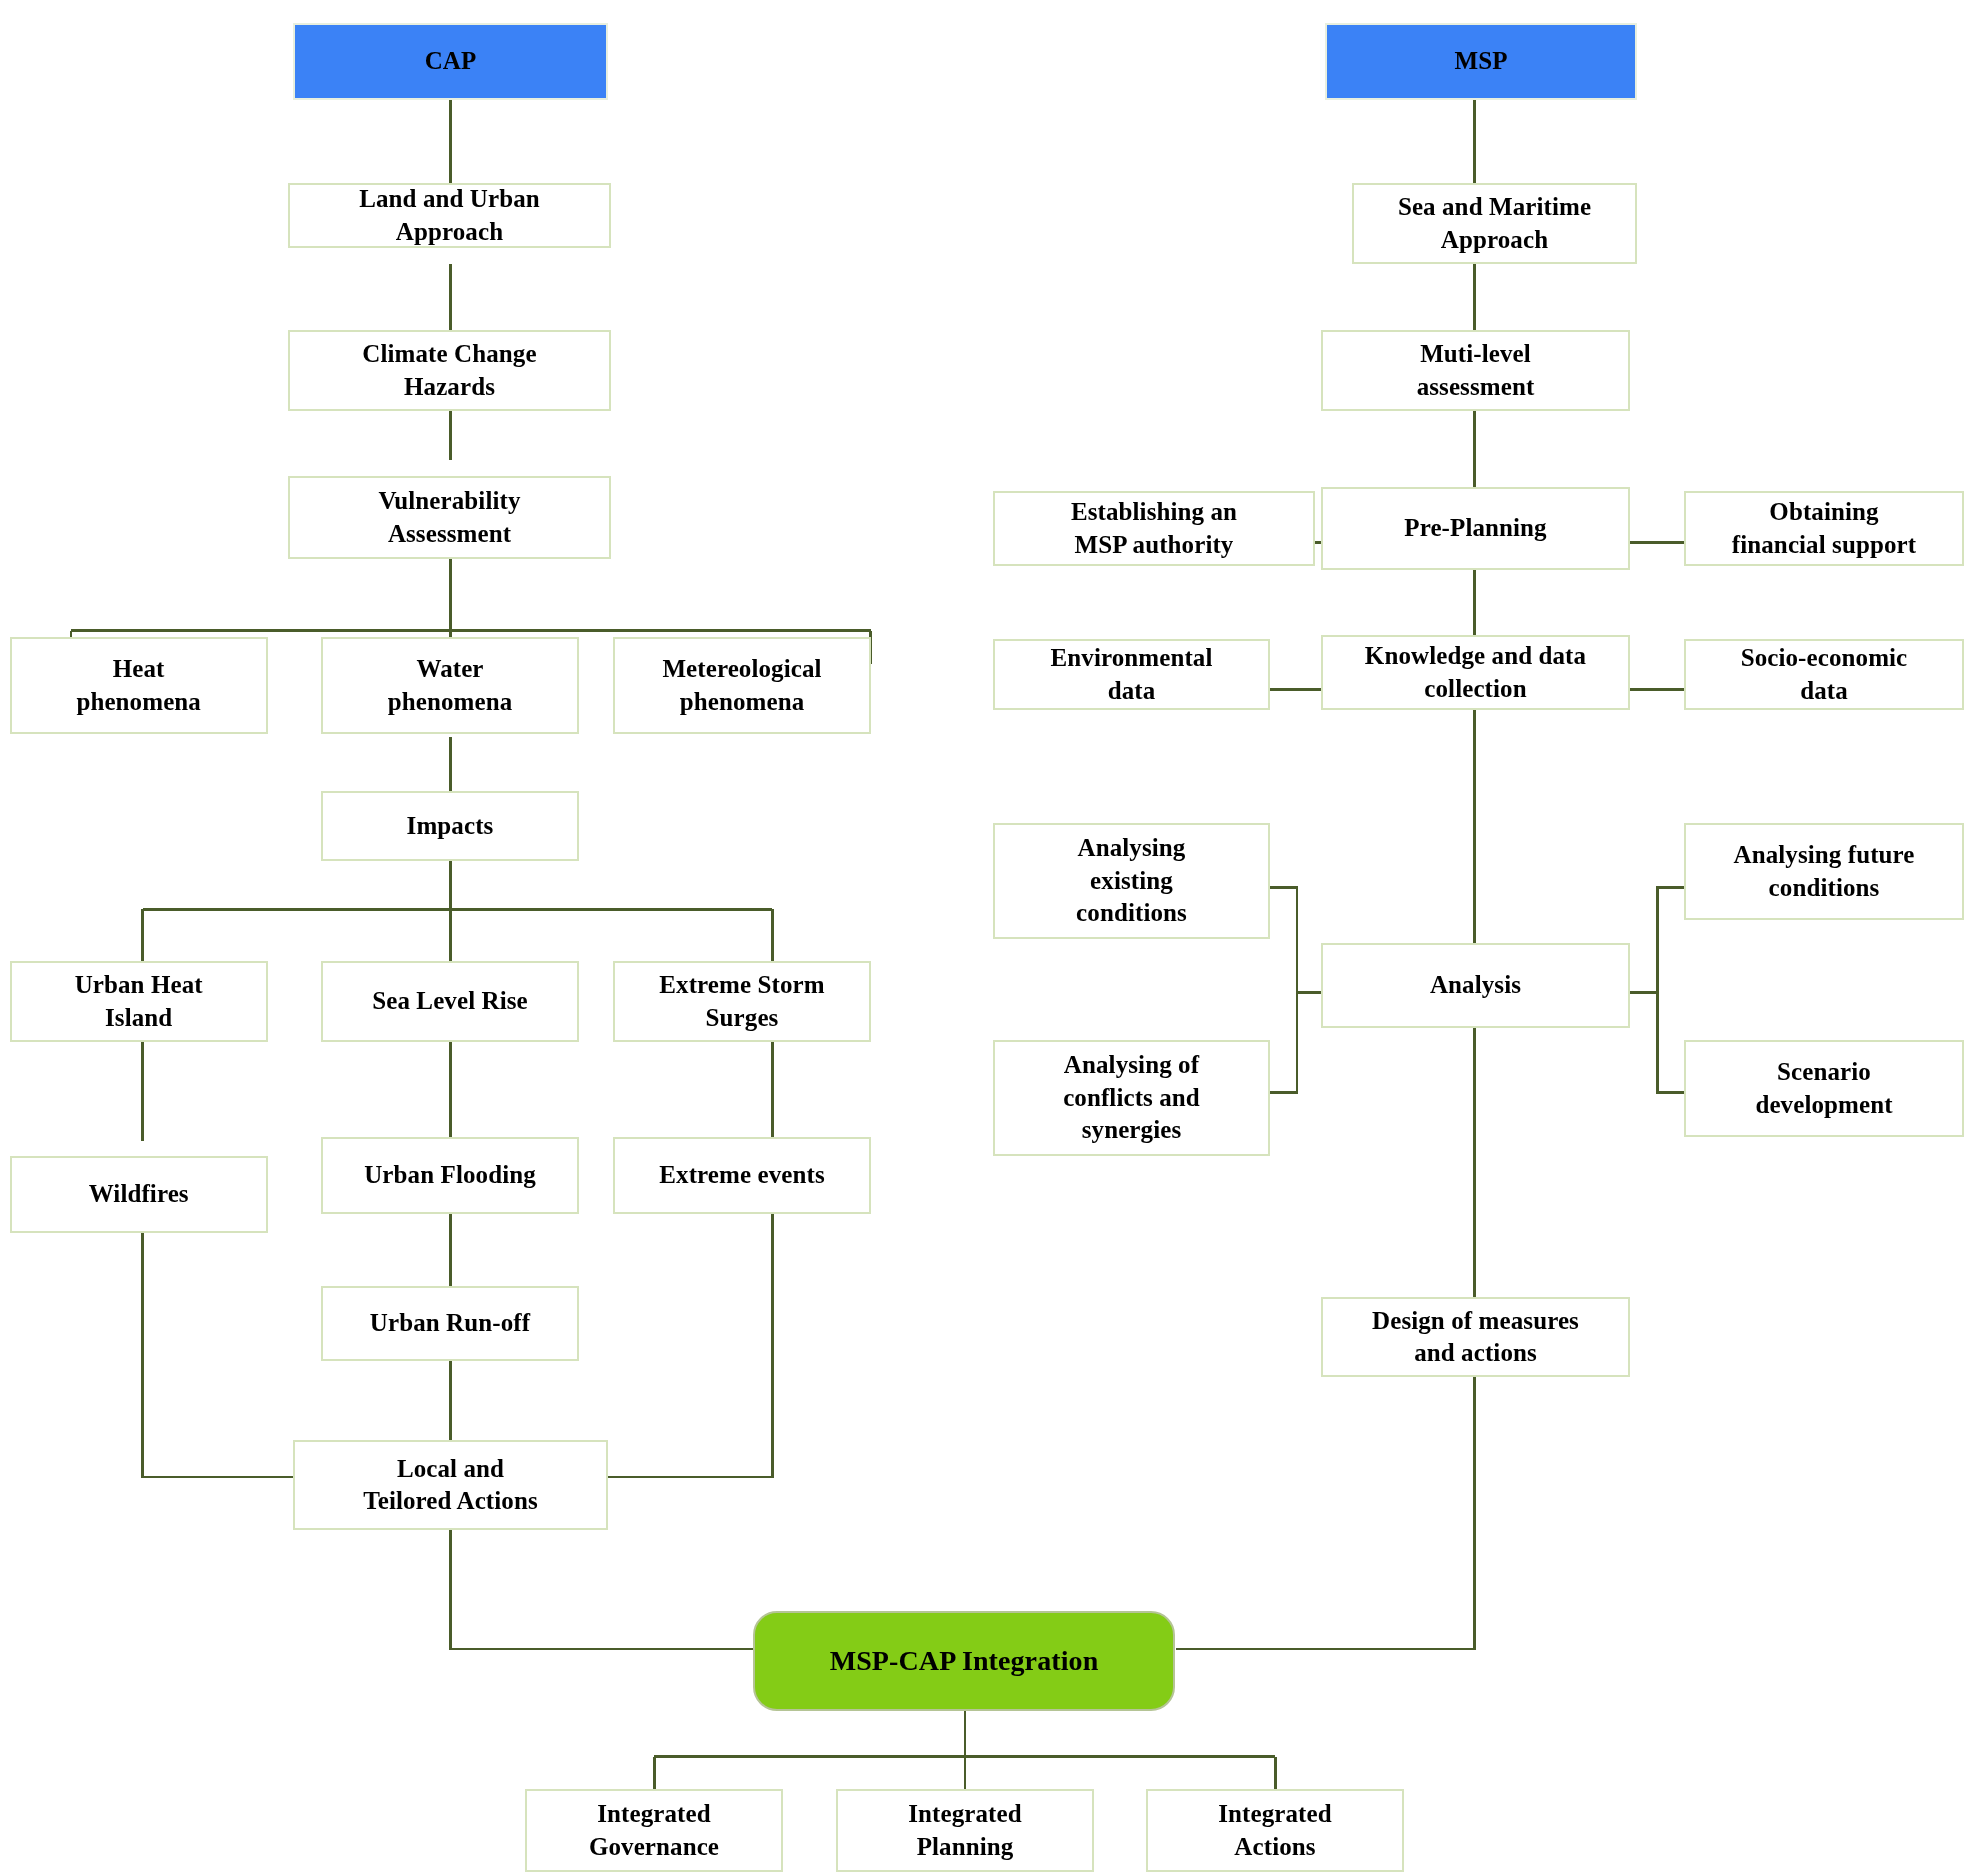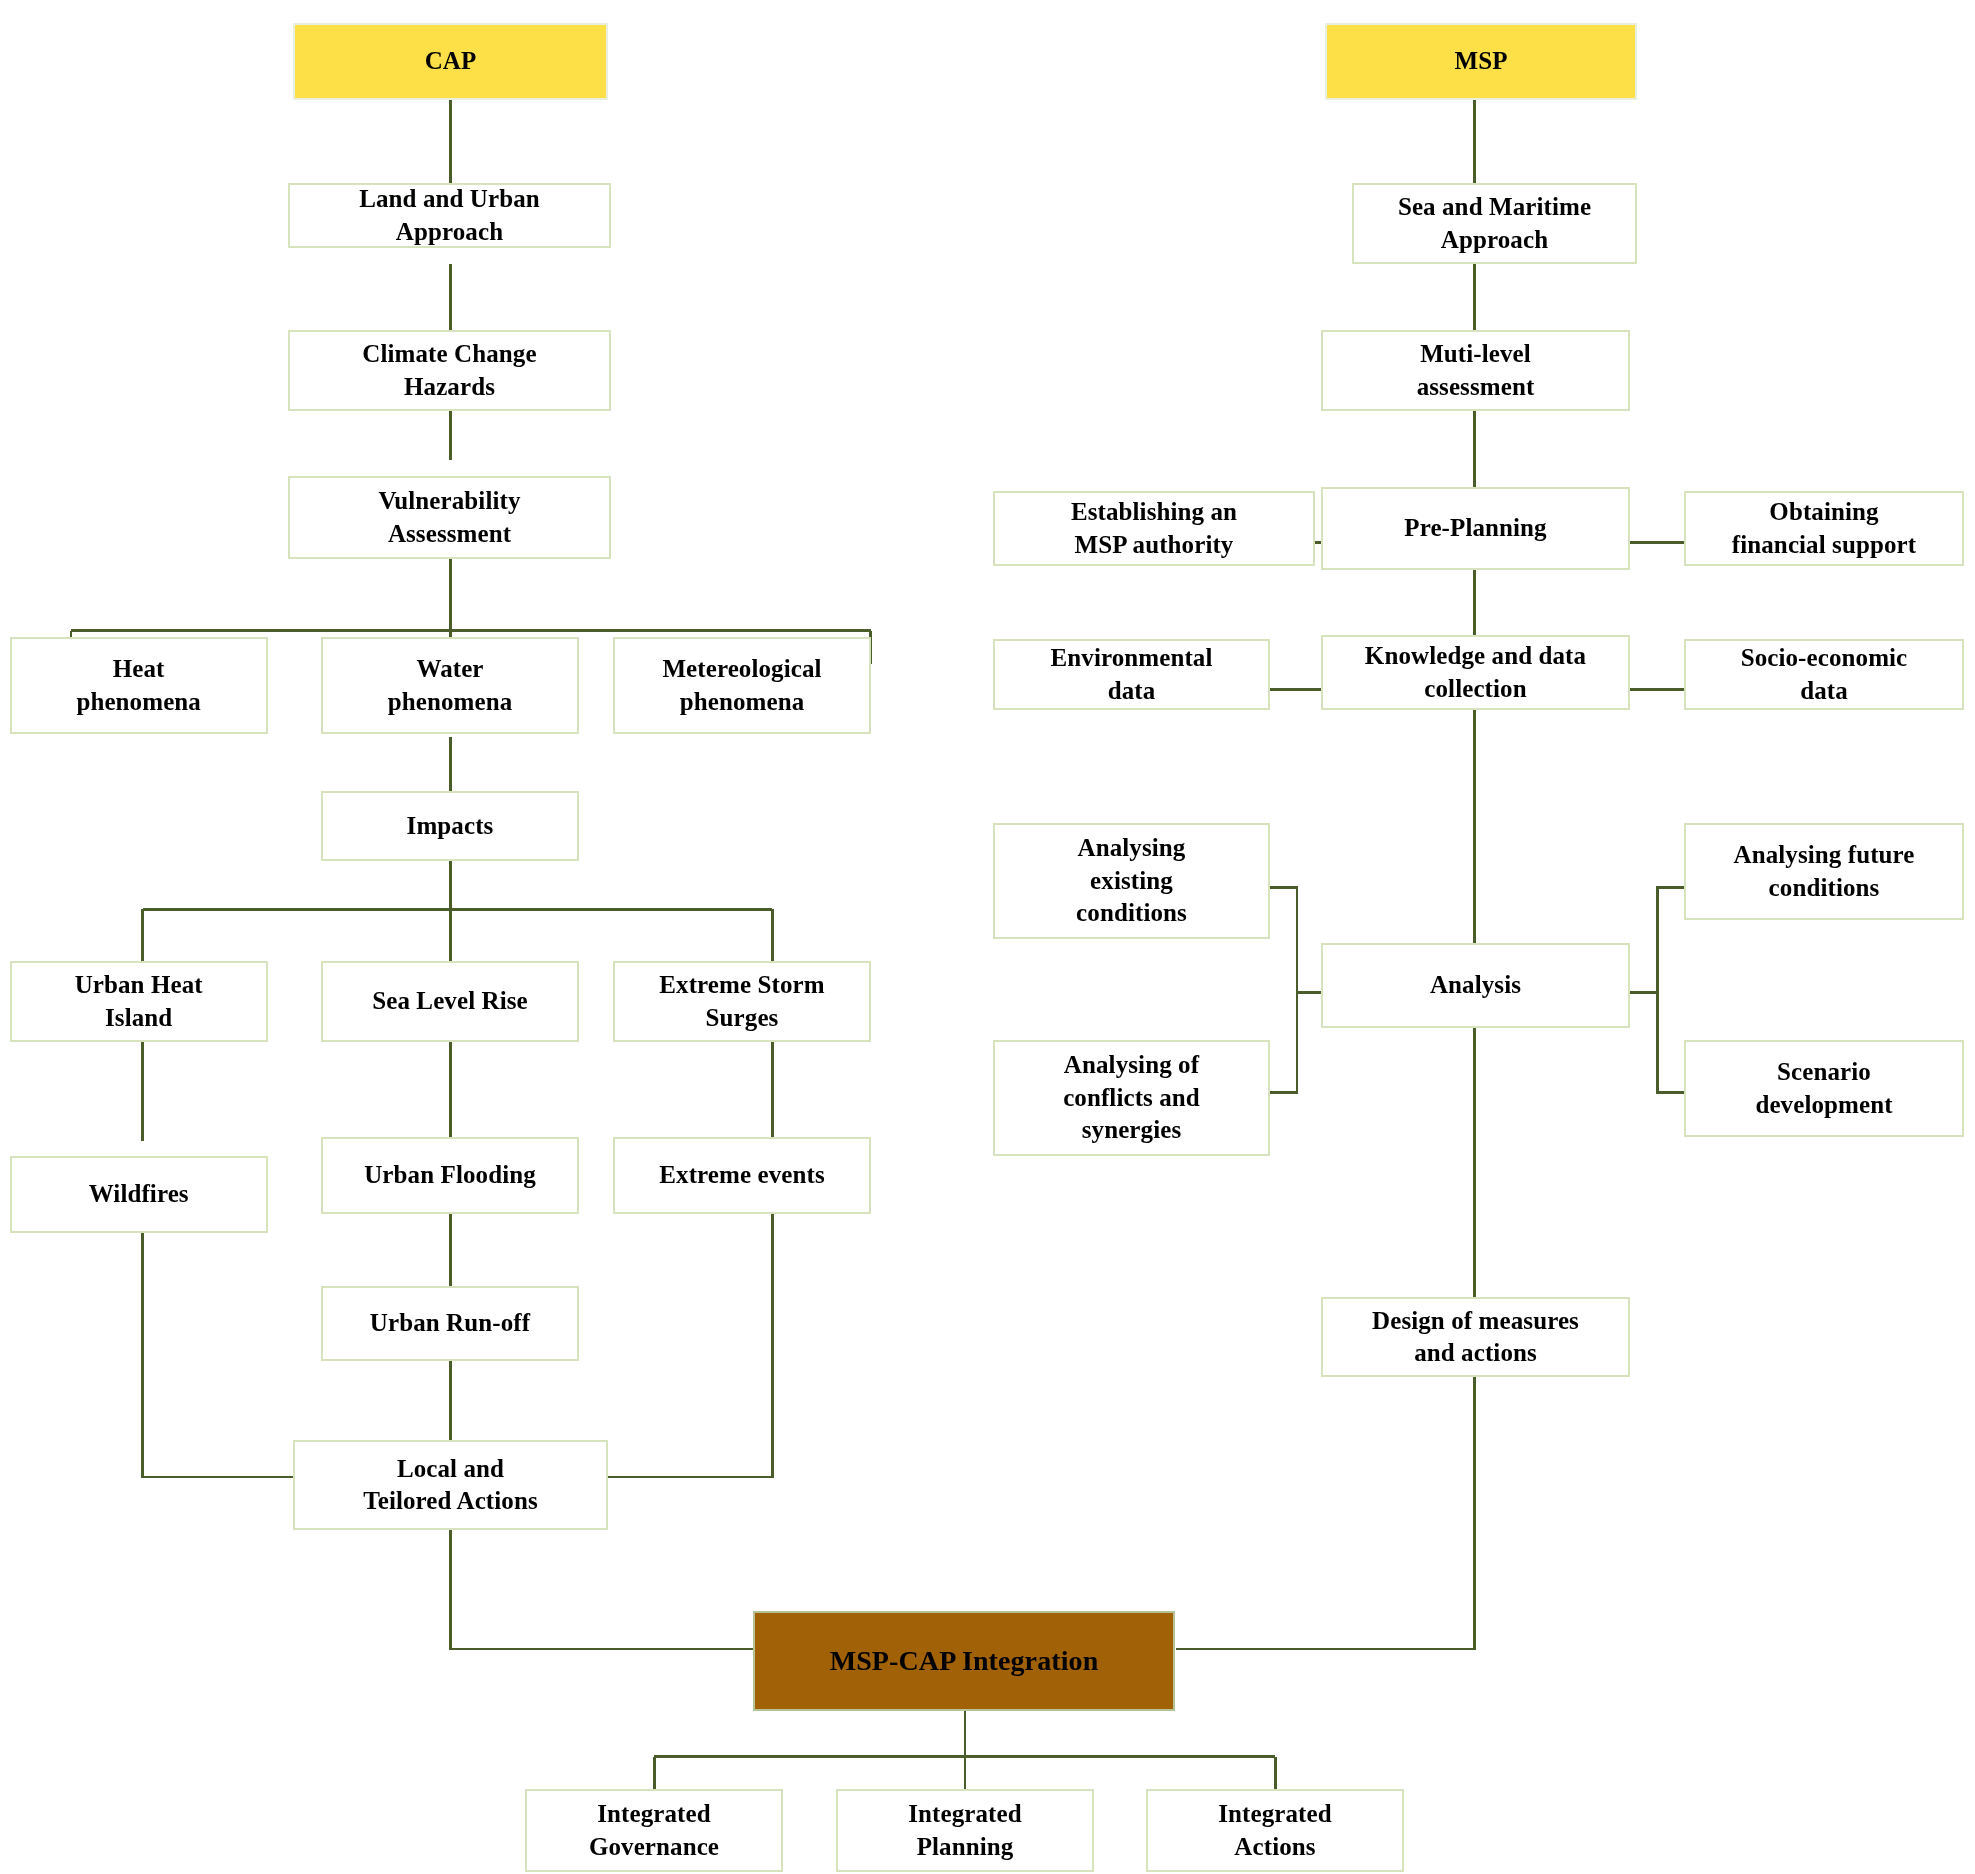--- a/index.html
+++ b/index.html
@@ -15,22 +15,22 @@
     border:2.7px solid #d6e3bd;
     color:#000000;
     font-weight:bold;
     font-size:25px;
     line-height:1.30;
     letter-spacing:0.1px;
     padding:2.2px 5.4px;
     z-index:3;
   }
   .node span{display:block;white-space:pre-line;}
-  .node.header{background:#fde047;border-color:#e8efdf;}
-  .node.integration{background:#a16207;border-color:#b5c496;}
+  .node.header{background:#3b82f6;border-color:#e8efdf;}
+  .node.integration{background:#84cc16;border-color:#b5c496;border-radius:24px;}
 </style>
 </head>
 <body>
 
 <div id="stage">
 
   <svg id="wires" viewBox="0 0 3670 3483" preserveAspectRatio="none">
     <g stroke="#4a5c2a" stroke-width="5" fill="none" shape-rendering="crispEdges">
 
       <path d="M 837,185 L 837,340"></path>

